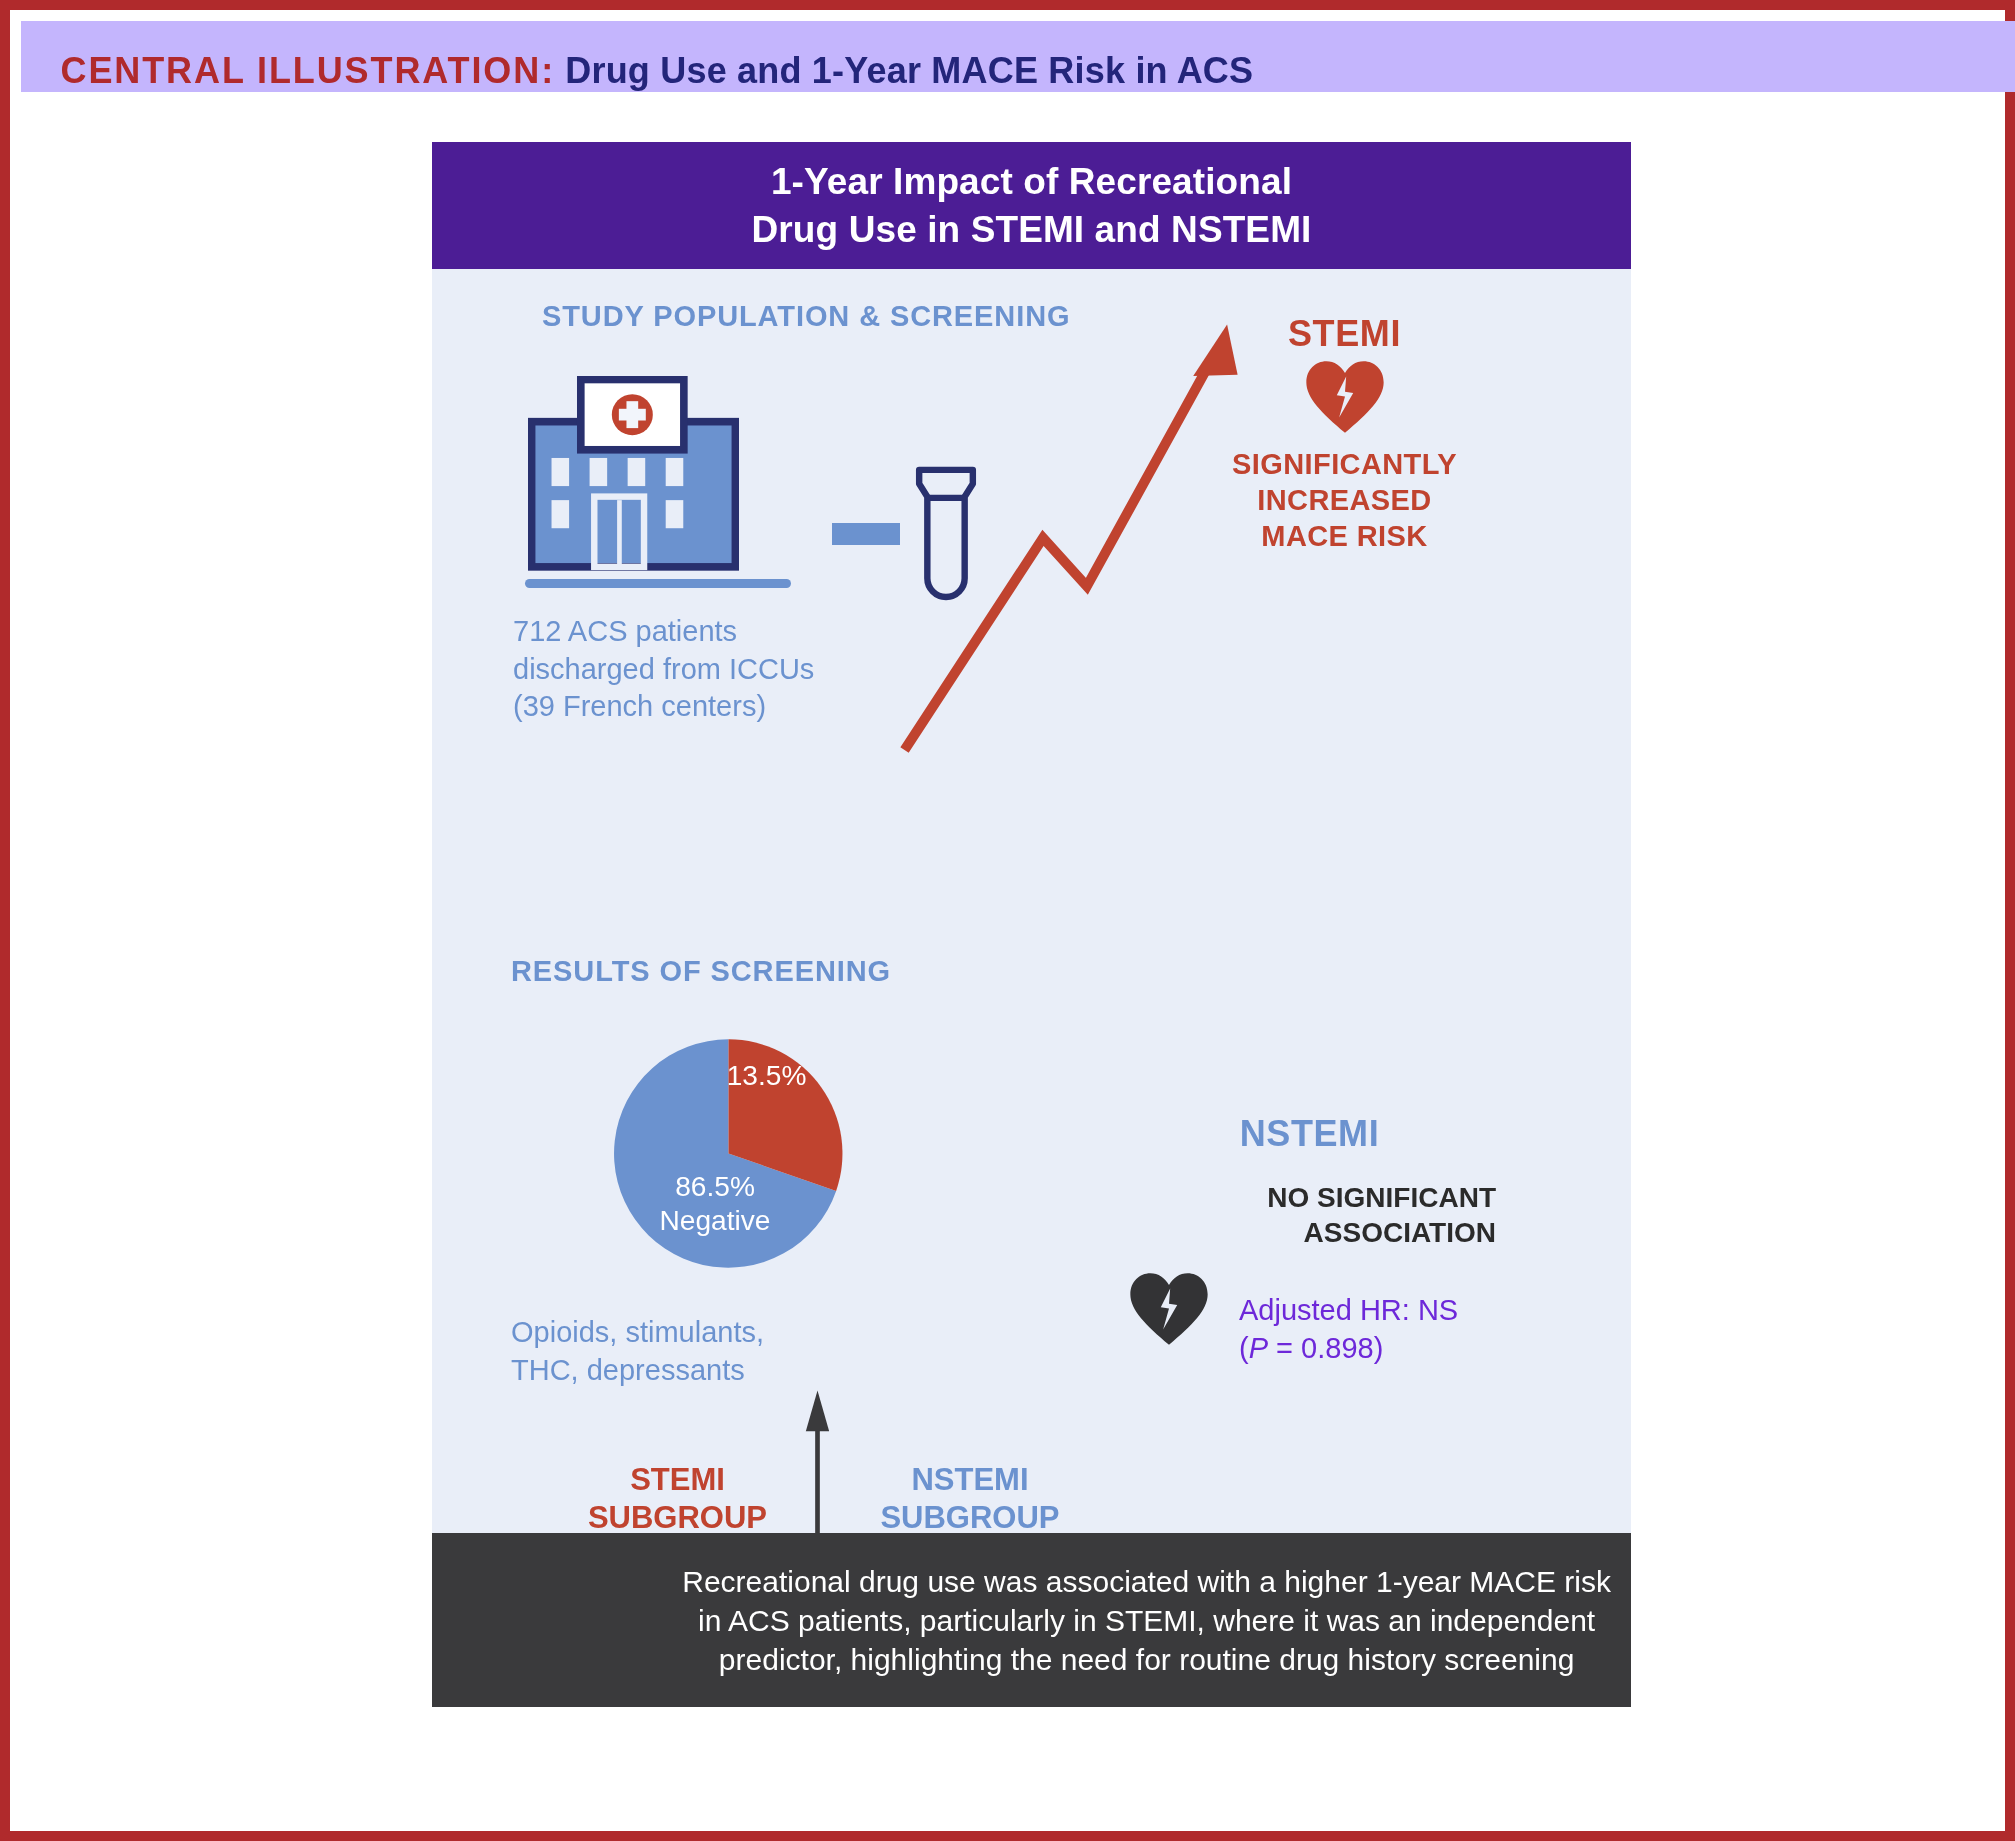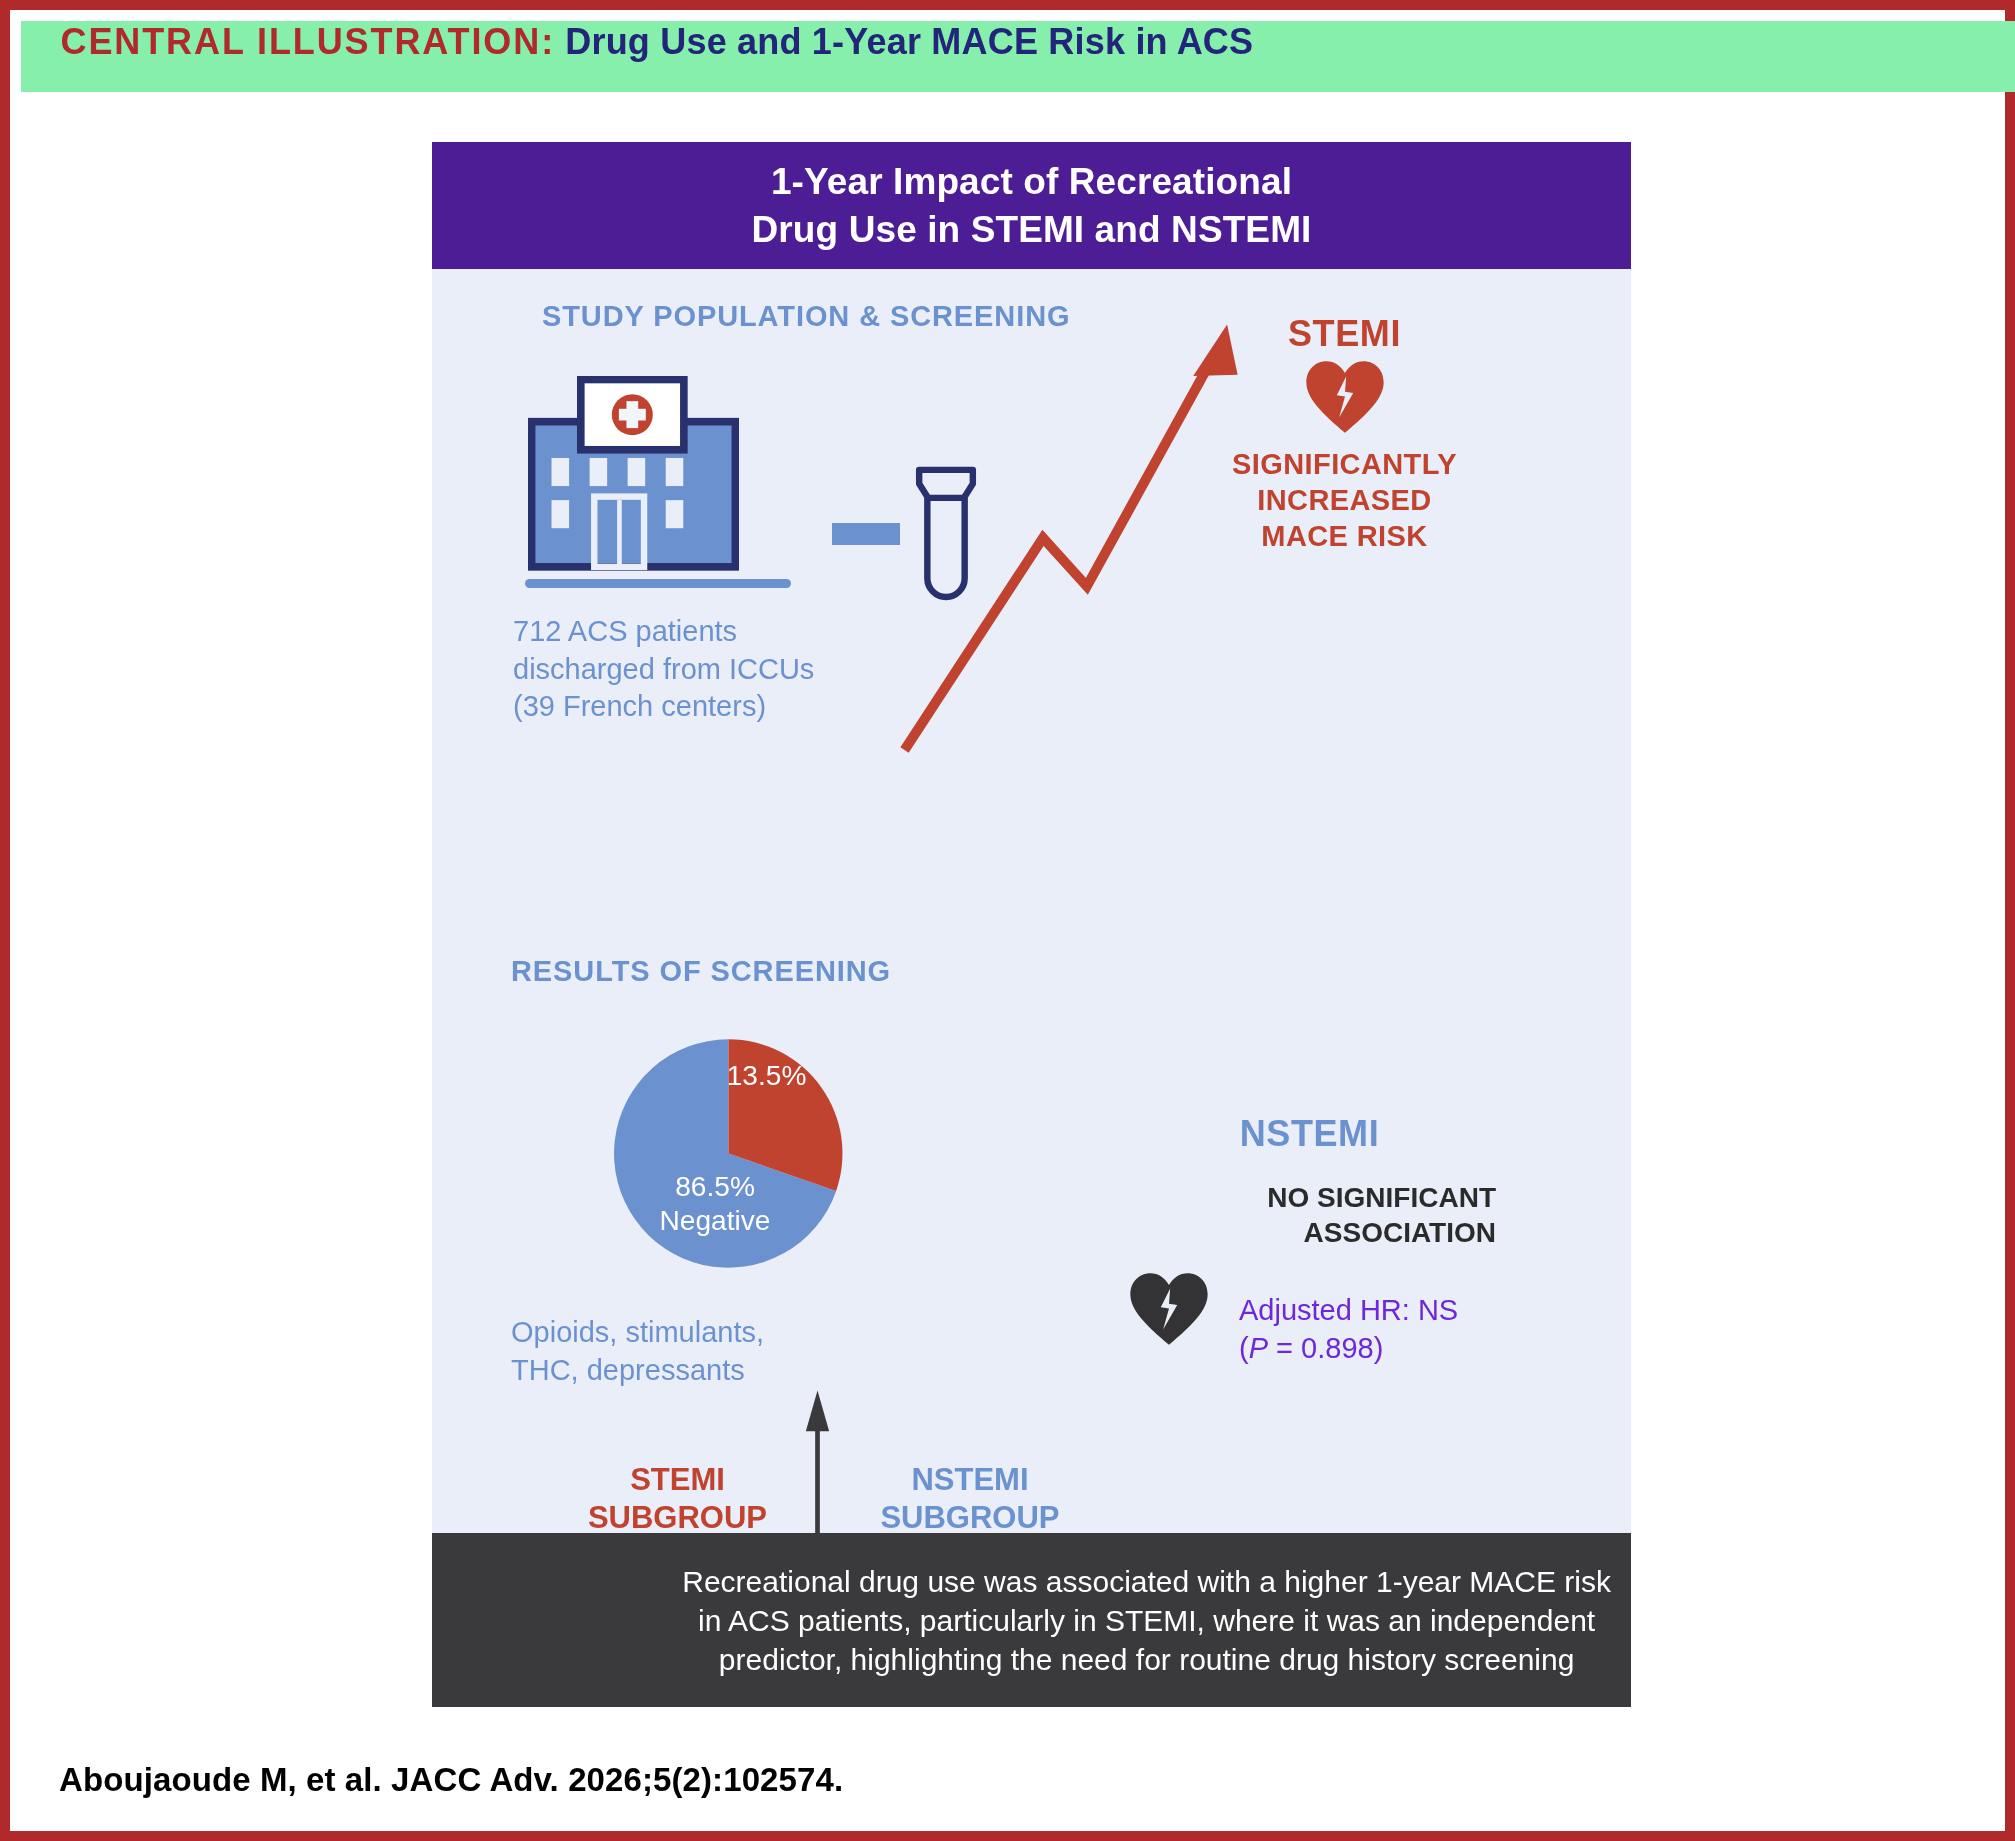--- a/index.html
+++ b/index.html
@@ -25,23 +25,23 @@
     background: #ffffff;
   }
 
   
   #header-band {
     position: absolute;
     left: 10.5px;
     top: 10.5px;
     width: 1994px;
     height: 71px;
-    background: #86efac;
+    background: #c4b5fd;
     display: flex;
-    align-items: flex-start;
+    align-items: flex-end;
   }
   #header-text-wrap {
     margin-left: 40px;
     white-space: nowrap;
     letter-spacing: 0;
   }
   .hdr-central {
     font-size: 36px;
     font-weight: bold;
     color: #B02A2C;
@@ -437,16 +437,15 @@
 SUBGROUP</div>
 
   </div>
 
   <div id="caption-bar">
     <div id="caption-text">Recreational drug use was associated with a higher 1-year MACE risk
 in ACS patients, particularly in STEMI, where it was an independent
 predictor, highlighting the need for routine drug history screening</div>
   </div>
 
-  <div id="citation">Aboujaoude M, et al. JACC Adv. 2026;5(2):102574.</div>
 
 </div>
 
 
 </body></html>

